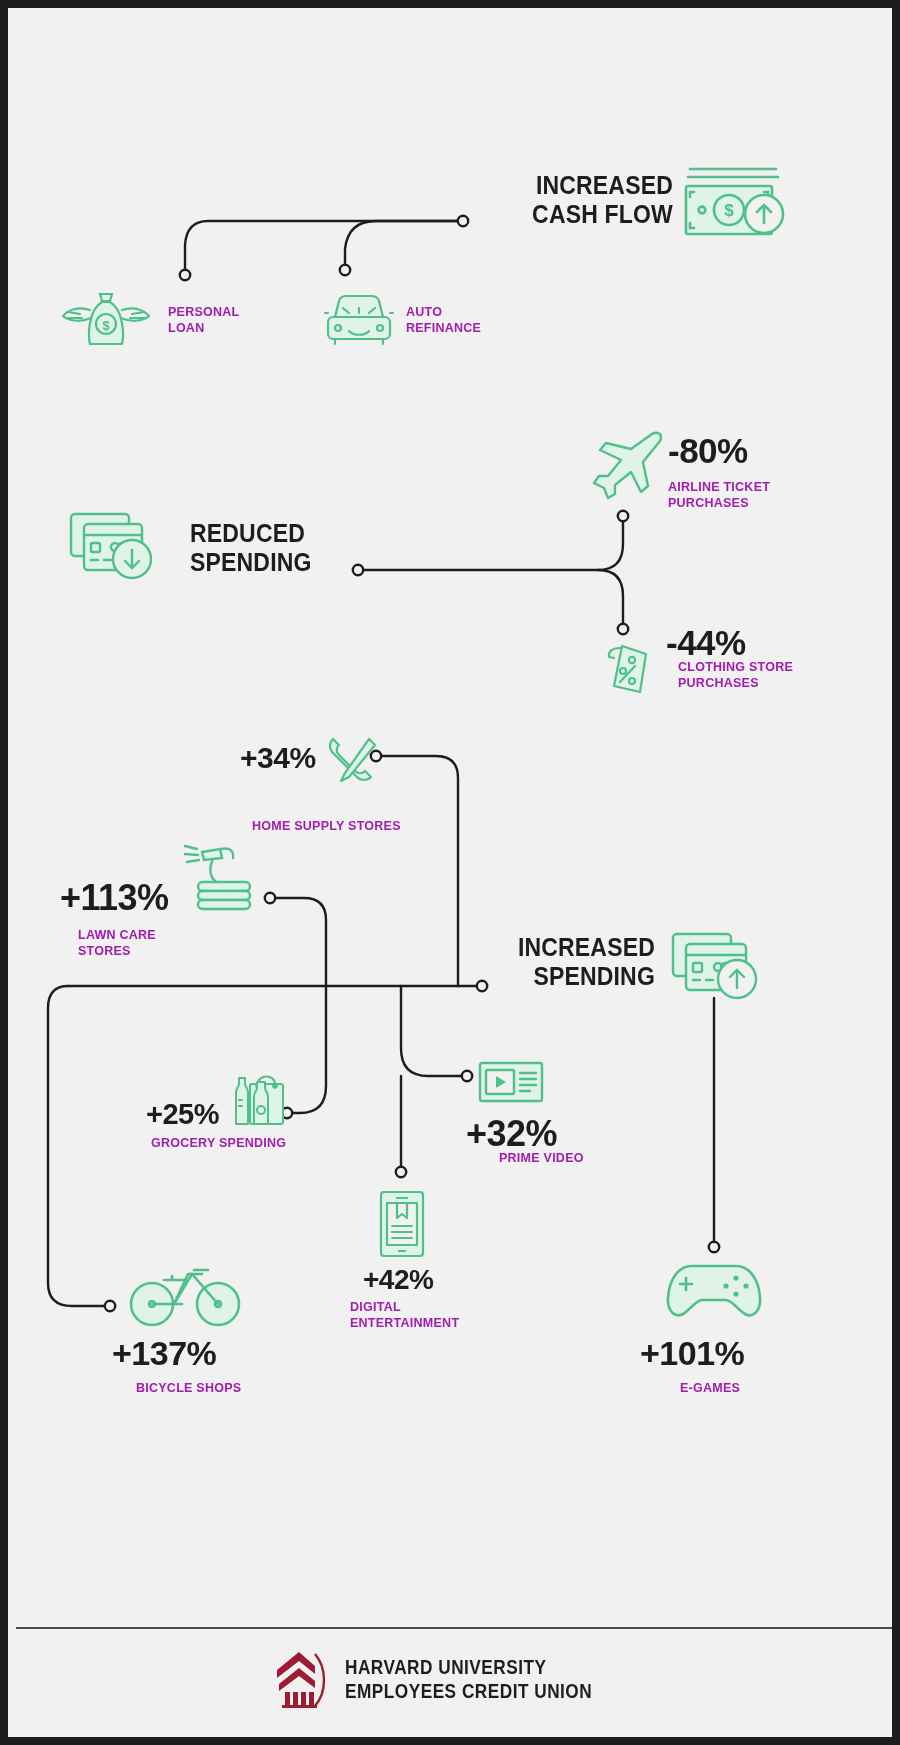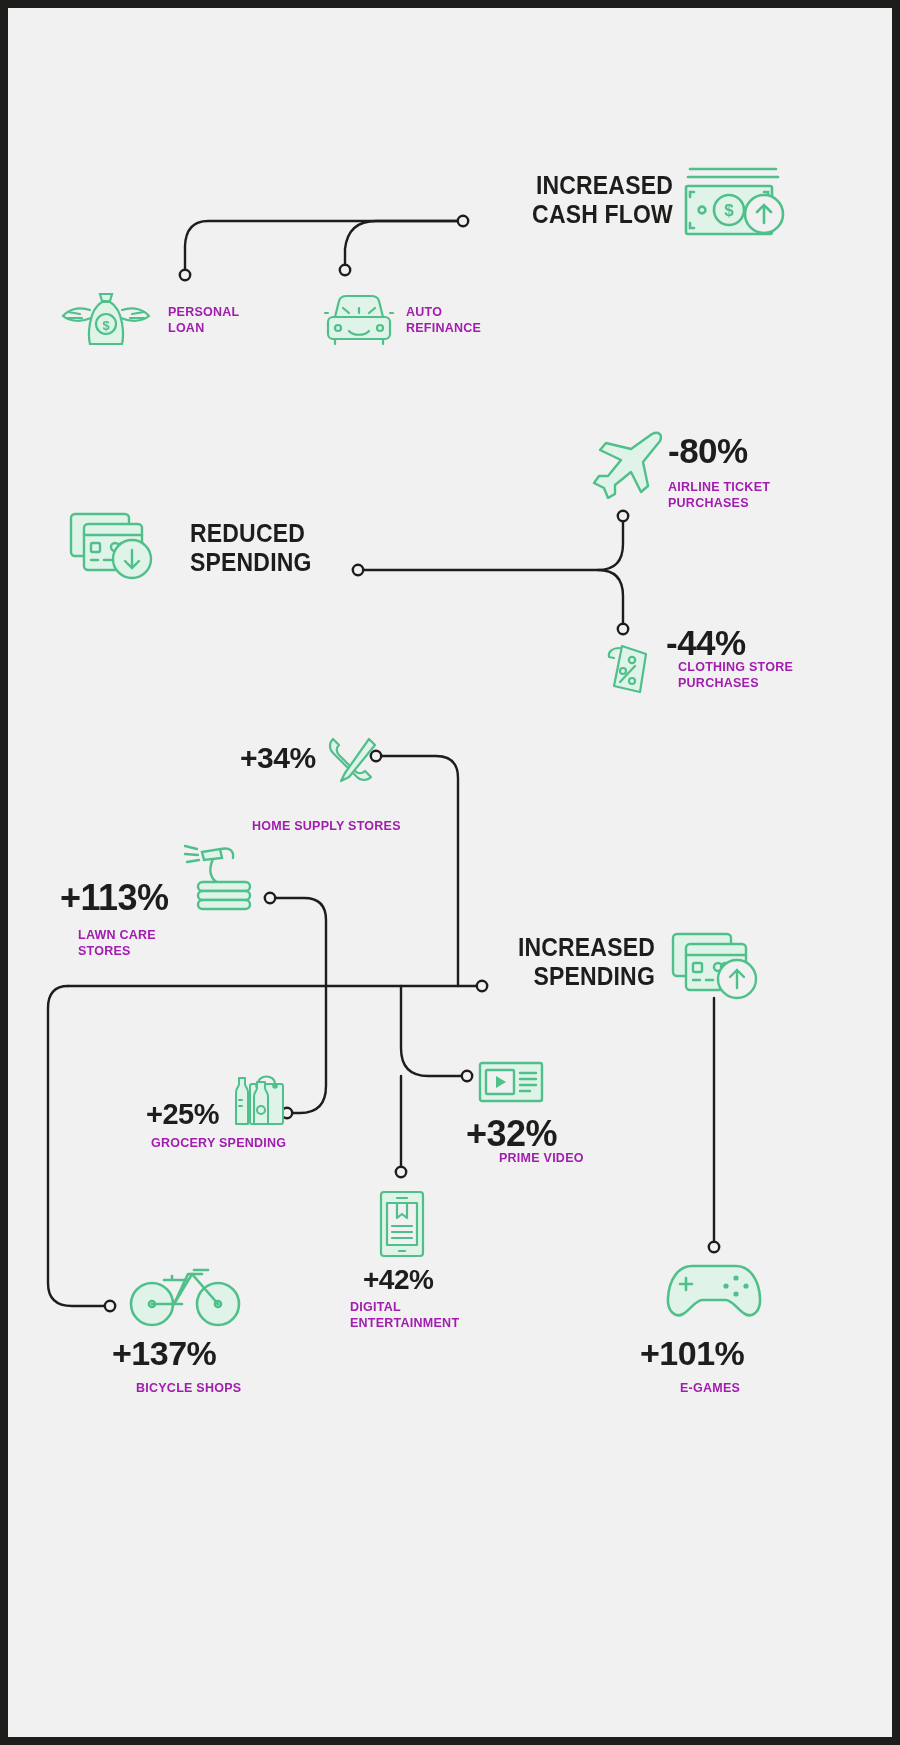--- a/index.html
+++ b/index.html
@@ -355,14 +355,34 @@
         <circle cx="72" cy="22" r="2.6" fill="#4fc08a" stroke="none"></circle>
         <circle cx="82" cy="30" r="2.6" fill="#4fc08a" stroke="none"></circle>
         <circle cx="72" cy="38" r="2.6" fill="#4fc08a" stroke="none"></circle>
         <circle cx="62" cy="30" r="2.6" fill="#4fc08a" stroke="none"></circle>
       </g>
     </svg>
   </div>
   <div class="abs pct" style="left:632px;top:1328px;font-size:34px;">+101%</div>
   <div class="abs cap" style="left:672px;top:1373px;width:140px;">E-GAMES</div>
 
+  <div id="footer">
+    <div>
+      <svg class="icon" width="62" height="62" viewBox="0 0 62 62">
+        <g fill="#9e1b34">
+          <path d="M30,4 L8,22 L8,30 L30,13 L46,26 L46,18 Z"></path>
+          <path d="M30,20 L10,36 L10,43 L30,28 L46,40 L46,33 Z"></path>
+          <rect x="16" y="44" width="5" height="14"></rect>
+          <rect x="24" y="44" width="5" height="14"></rect>
+          <rect x="32" y="44" width="5" height="14"></rect>
+          <rect x="40" y="44" width="5" height="14"></rect>
+          <rect x="13" y="57" width="35" height="3"></rect>
+        </g>
+        <path d="M46,6 C58,20 58,44 46,58" fill="none" stroke="#9e1b34" stroke-width="2.4"></path>
+      </svg>
+    </div>
+    <div class="logo-text">
+      <span class="l1">HARVARD UNIVERSITY</span>
+      <span class="l2">EMPLOYEES CREDIT UNION</span>
+    </div>
+  </div>
 
 </div>
 
 </body></html>

